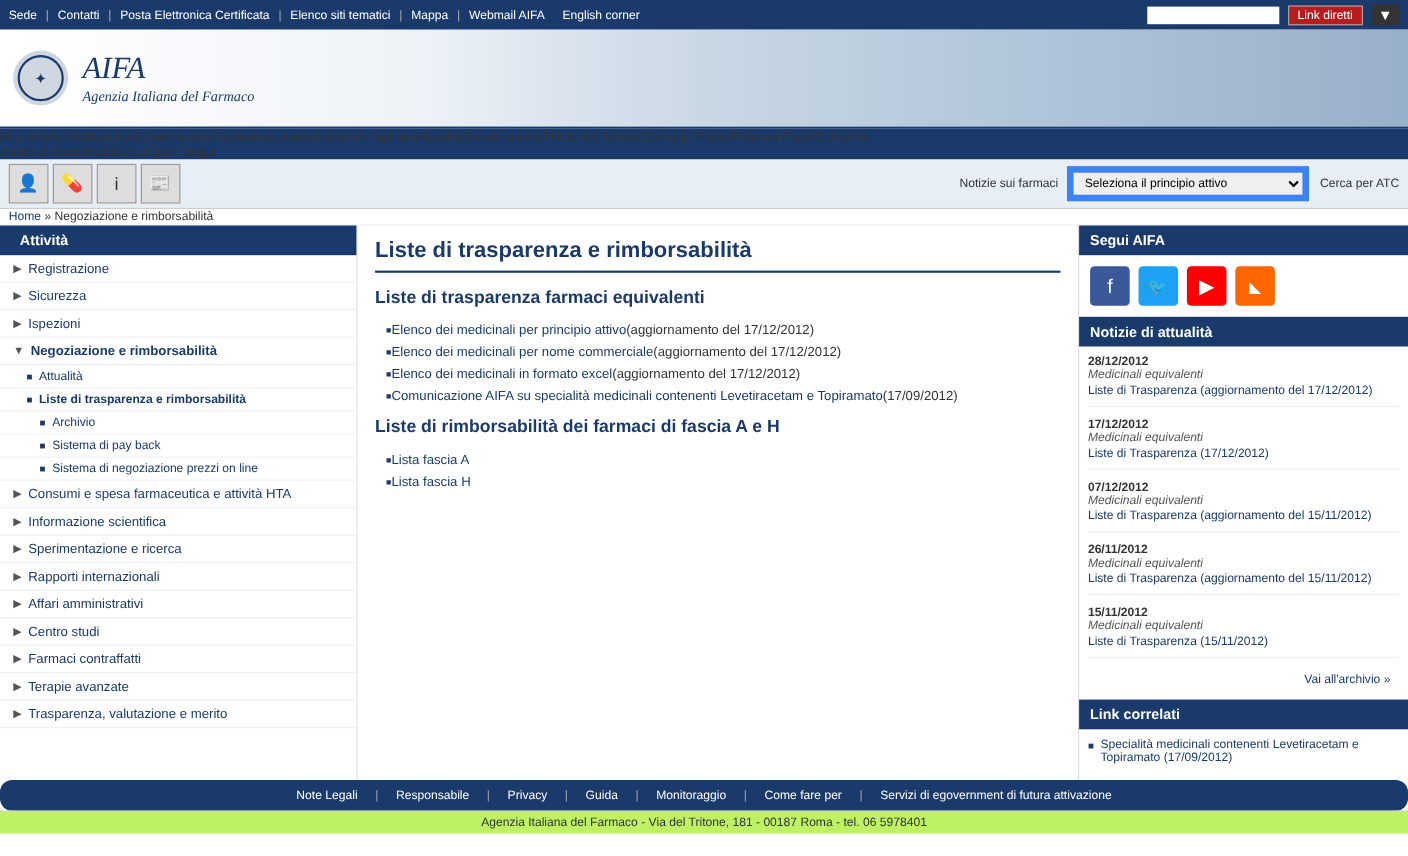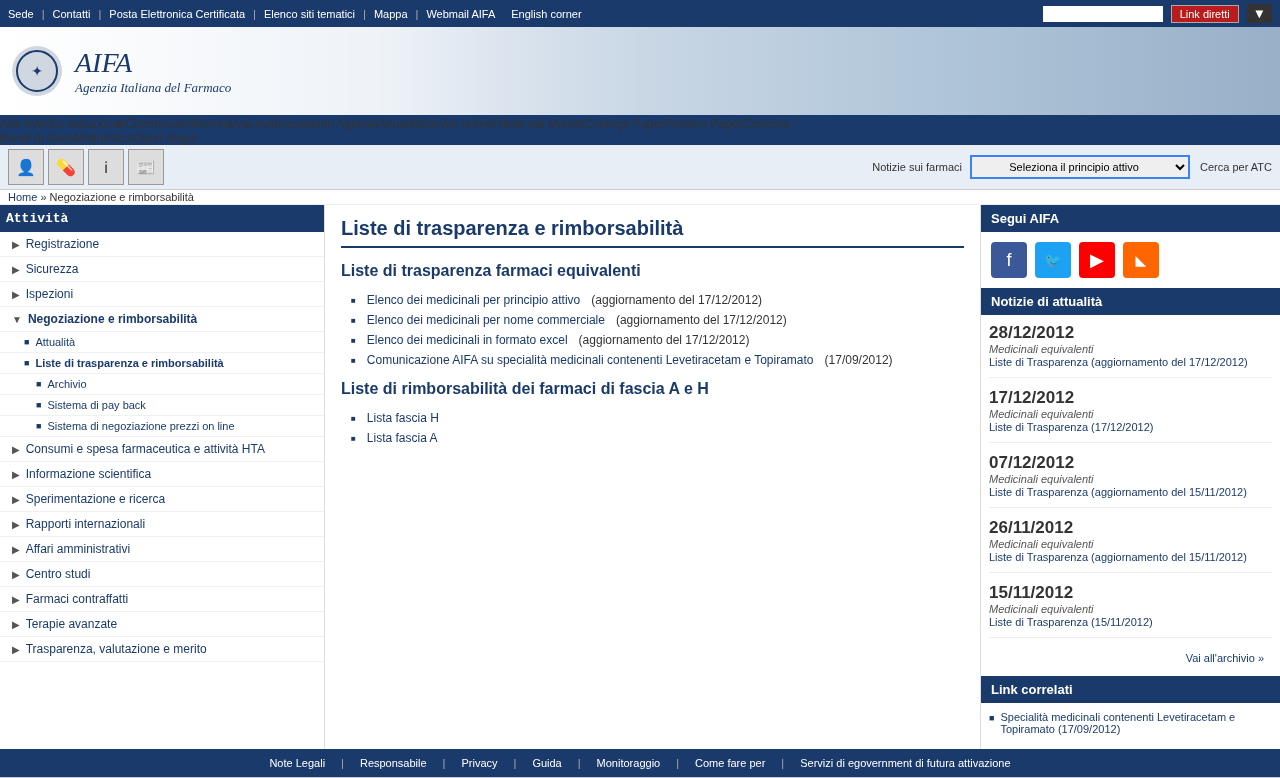--- a/index.html
+++ b/index.html
@@ -103,23 +103,22 @@
       align-items: center;
       justify-content: center;
       cursor: pointer;
       font-size: 16px;
     }
     #quick-bar .spacer { flex: 1; }
     #quick-bar .news-label { font-size: 11px; color: #333; margin-right: 4px; }
     #quick-bar .dropdown-select {
       padding: 3px 6px;
       font-size: 11px;
-      border: 2px solid #3b82f6;
+      border: 6px solid #3b82f6;
       min-width: 220px;
-      text-align: center;
     }
     #quick-bar .atc-label { font-size: 11px; color: #333; margin-left: 6px; }
 
     
     #breadcrumb {
       padding: 1px 8px;
       font-size: 11px;
       color: #333;
       border-bottom: 1px solid #eee;
     }
@@ -136,22 +135,21 @@
       width: 325px;
       min-width: 325px;
       background: #fff;
       border-right: 1px solid #ddd;
     }
     #sidebar .sidebar-title {
       background: #1a3a6b;
       color: #fff;
       font-size: 13px;
       font-weight: bold;
-      padding: 6px 6px;
-      font-family: Liberation Mono, monospace;
+      padding: 6px 18px;
     }
     #sidebar .sidebar-item {
       display: flex;
       align-items: center;
       padding: 5px 8px 5px 12px;
       cursor: pointer;
       border-bottom: 1px solid #f0f0f0;
       color: #1a3a6b;
       font-size: 12px;
       text-decoration: none;
@@ -197,21 +195,21 @@
       font-size: 16px;
       margin-bottom: 10px;
       margin-top: 10px;
     }
     #main-content ul { list-style: none; margin-left: 10px; }
     #main-content ul li {
       padding: 3px 0;
       font-size: 12px;
       display: flex;
       align-items: flex-start;
-      gap: 11px;
+      gap: 0;
     }
     #main-content ul li::before {
       content: "■";
       color: #1a3a6b;
       font-size: 8px;
       margin-top: 3px;
       flex-shrink: 0;
     }
     #main-content ul li a { color: #1a3a6b; text-decoration: none; }
     #main-content ul li .meta { color: #333; }
@@ -253,21 +251,21 @@
     #right-panel .tw { background: #1da1f2; }
     #right-panel .yt { background: #ff0000; }
     #right-panel .rss { background: #ff6600; }
 
     #right-panel .news-section { padding: 8px; }
     #right-panel .news-item {
       margin-bottom: 10px;
       border-bottom: 1px solid #eee;
       padding-bottom: 8px;
     }
-    #right-panel .news-date { font-size: 17px; font-weight: bold; color: #333; }
+    #right-panel .news-date { font-size: 11px; font-weight: bold; color: #333; }
     #right-panel .news-category { font-size: 11px; color: #555; font-style: italic; }
     #right-panel .news-title { font-size: 11px; color: #1a3a6b; cursor: pointer; text-decoration: none; text-align: center; }
     #right-panel .vai-archivio { text-align: right; font-size: 11px; color: #1a3a6b; padding: 4px 8px; cursor: pointer; }
 
     #right-panel .link-correlati { padding: 8px; }
     #right-panel .link-correlati .lc-item {
       display: flex;
       align-items: flex-start;
       gap: 6px;
       margin-bottom: 6px;
@@ -280,20 +278,21 @@
     #footer-links {
       background: #1a3a6b;
       color: #fff;
       display: flex;
       justify-content: center;
       align-items: center;
       gap: 16px;
       padding: 8px;
       font-size: 11px;
       flex-wrap: wrap;
+      border-radius: 11px;
     }
     #footer-links a, #footer-links span { color: #fff; text-decoration: none; cursor: pointer; }
     #footer-links .separator { color: #aaa; }
     #footer-address {
       background: #bef264;
       text-align: center;
       padding: 4px;
       font-size: 11px;
       color: #333;
       border-top: 1px solid #ccc;
@@ -486,24 +485,24 @@
       </li>
       <li>
         <a>Comunicazione AIFA su specialità medicinali contenenti Levetiracetam e Topiramato</a>
         <span class="meta">(17/09/2012)</span>
       </li>
     </ul>
 
     <h2>Liste di rimborsabilità dei farmaci di fascia A e H</h2>
     <ul>
       <li>
-        <a>Lista fascia H</a>
+        <a>Lista fascia A</a>
       </li>
       <li>
-        <a>Lista fascia A</a>
+        <a>Lista fascia H</a>
       </li>
     </ul>
   </div>
 
   <div id="right-panel">
     <div class="panel-section">
       <div class="panel-title">Segui AIFA</div>
       <div class="social-icons">
         <div class="social-icon fb">f</div>
         <div class="social-icon tw" style="font-size:14px;">🐦</div>

